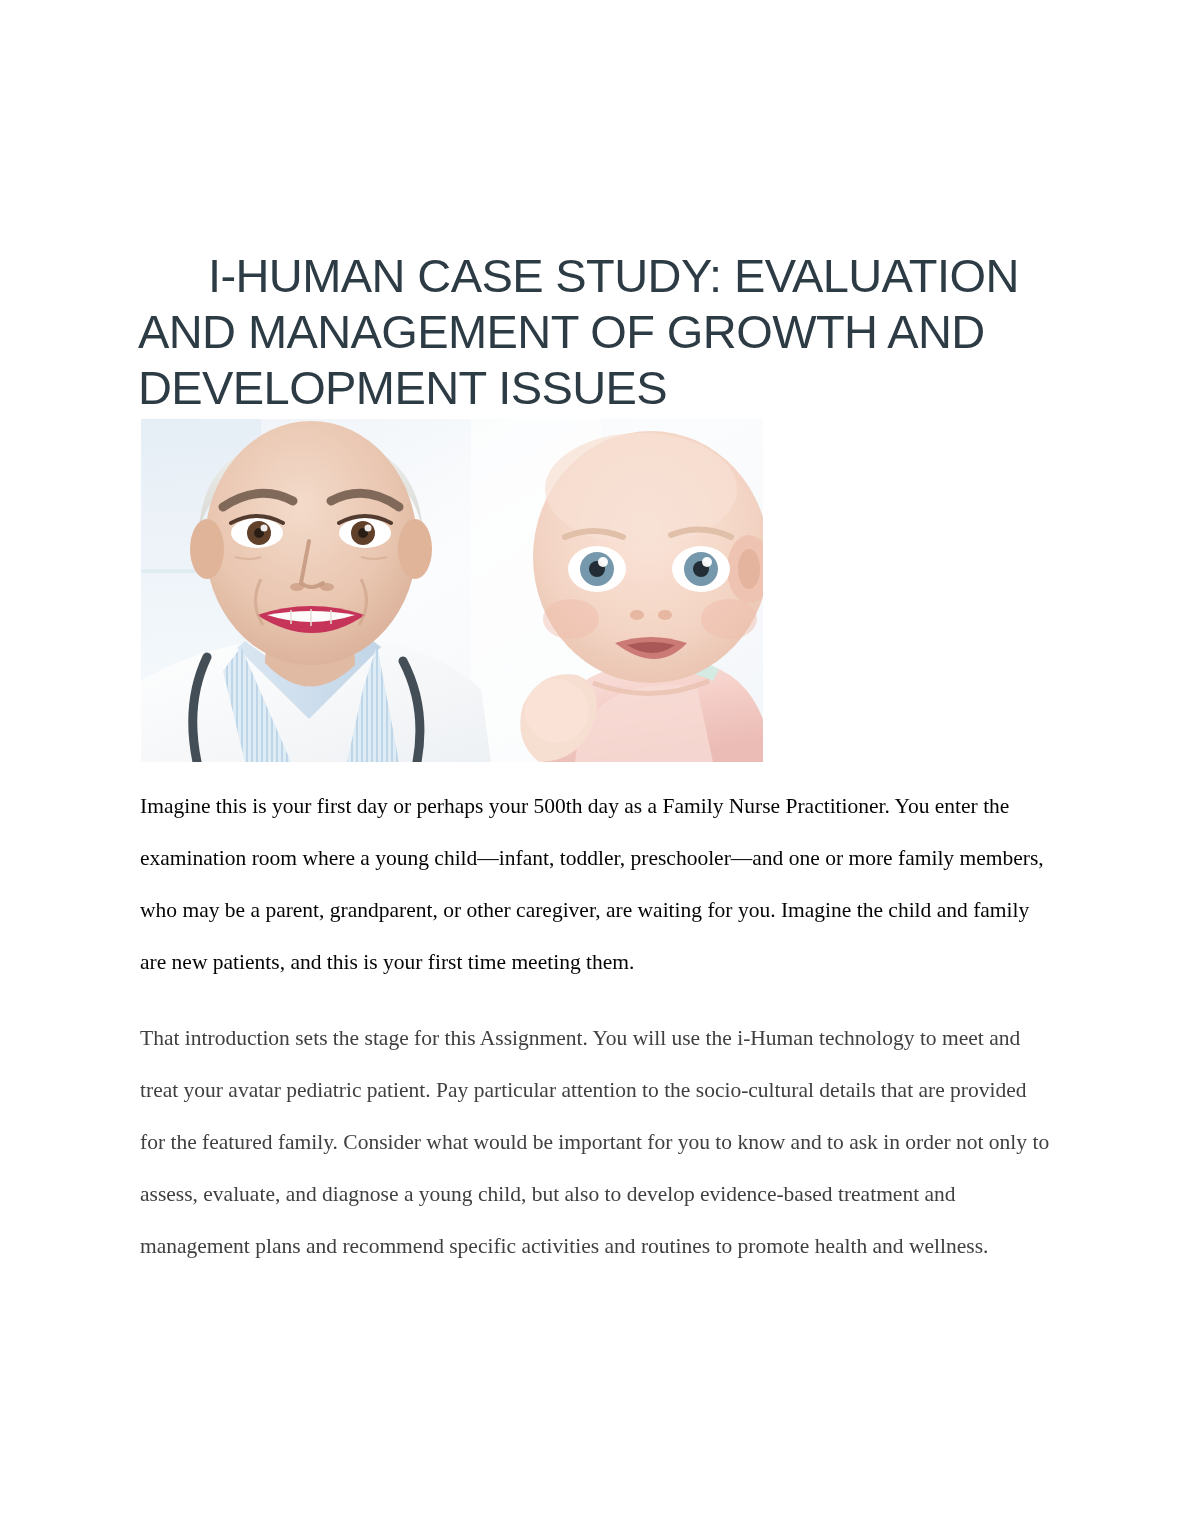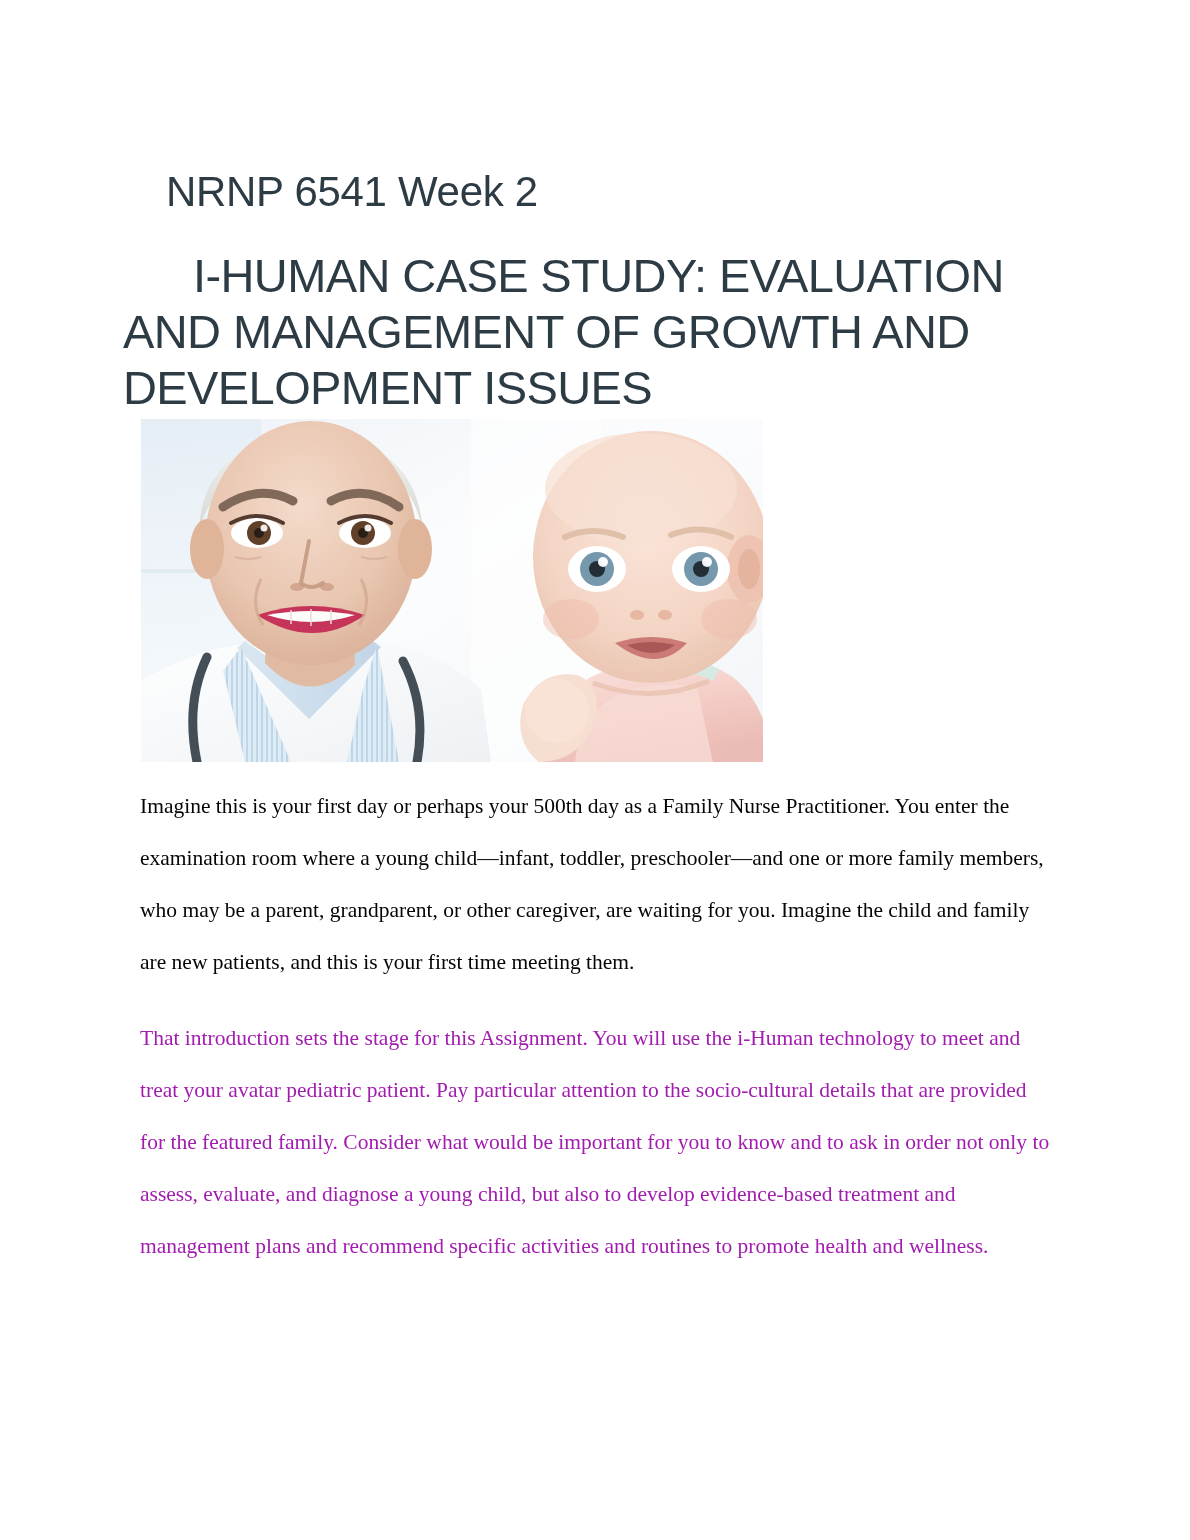--- a/index.html
+++ b/index.html
@@ -27,21 +27,21 @@
     font-size: 42px;
     font-weight: 400;
     line-height: 1.15;
     color: #2d3b45;
     letter-spacing: -0.3px;
     text-indent: 28px;
   }
 
   .doc-title {
     position: absolute;
-    left: 123px;
+    left: 138px;
     top: 248px;
     width: 930px;
     font-family: "Liberation Sans", "DejaVu Sans", sans-serif;
     font-size: 47px;
     font-weight: 400;
     line-height: 1.19;
     color: #2d3b45;
     letter-spacing: -0.6px;
     text-indent: 70px;
   }
@@ -67,29 +67,28 @@
     font-size: 21.5px;
     line-height: 52px;
     text-align: left;
   }
   .par-1 {
     top: 780px;
     color: #050505;
   }
   .par-2 {
     top: 1012px;
-    color: #a21caf;
+    color: #404040;
   }
 </style>
 </head>
 <body>
 
 <div class="page">
 
-  <div class="doc-heading">NRNP 6541 Week 2</div>
 
   <div class="doc-title">I-HUMAN CASE STUDY: EVALUATION AND MANAGEMENT OF GROWTH AND DEVELOPMENT ISSUES</div>
 
   <div class="photo-frame">
     <svg class="photo-svg" viewBox="0 0 622 343" preserveAspectRatio="xMidYMid slice">
       <defs>
         <linearGradient id="bgGrad" x1="0" y1="0" x2="1" y2="1">
           <stop offset="0%" stop-color="#eef3f8"></stop>
           <stop offset="45%" stop-color="#fbfcfd"></stop>
           <stop offset="100%" stop-color="#f3f6f9"></stop>

